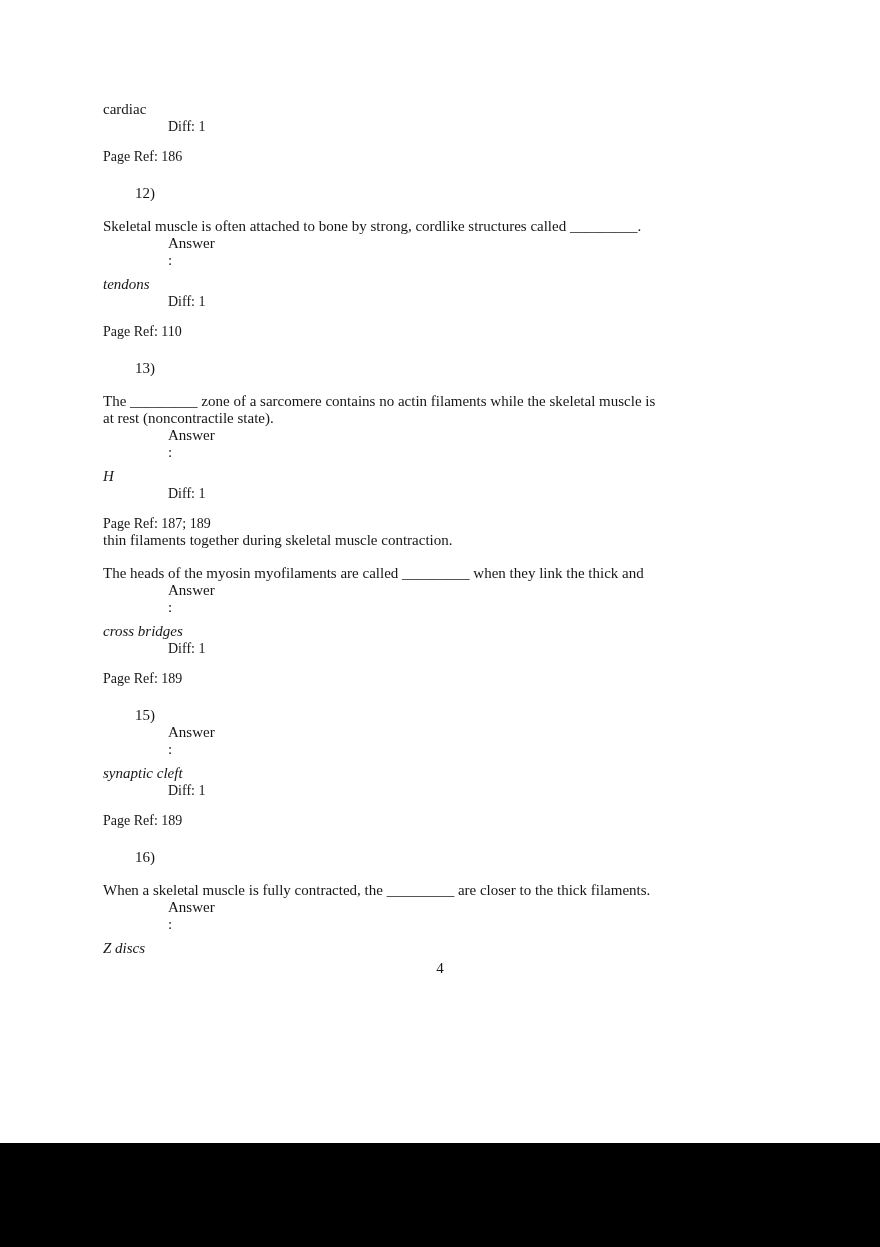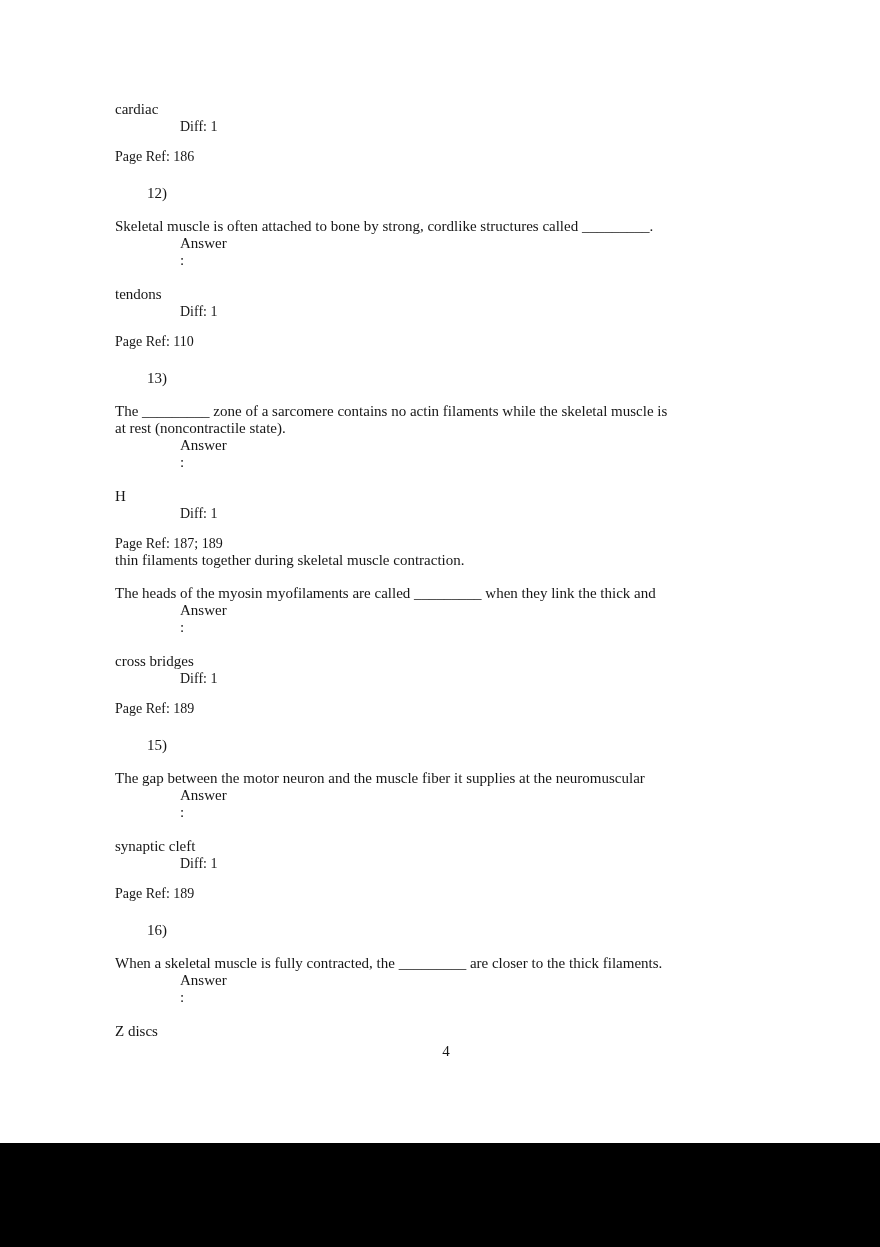--- a/index.html
+++ b/index.html
@@ -5,30 +5,30 @@
   html, body { margin: 0; padding: 0; }
   body {
     width: 880px;
     height: 1247px;
     background: #ffffff;
     position: relative;
     overflow: hidden;
     font-family: "Liberation Serif", "DejaVu Serif", serif;
     color: #161616;
   }
-  .doc { padding-top: 101px; padding-left: 12px; }
+  .doc { padding-top: 101px; }
   .line { line-height: 17px; font-size: 15px; white-space: pre; }
   .ml-body { margin-left: 103px; }
   .ml-num  { margin-left: 135px; }
   .ml-ind  { margin-left: 168px; }
   .italic  { font-size: 14px; }
   .gap-pageref { margin-top: 13px; }
   .gap-qnum    { margin-top: 20px; }
   .gap-qtext   { margin-top: 16px; }
-  .gap-answer  { margin-top: 17px; }
+  .gap-answer  { margin-top: 7px; font-style: italic; }
   .page-num { text-align: center; margin-top: 3px; }
   .bottom-bar {
     position: absolute;
     top: 1143px;
     left: 0;
     width: 880px;
     height: 104px;
     background: #000000;
   }
 </style>
@@ -60,21 +60,20 @@
 
   <div class="line ml-body">thin filaments together during skeletal muscle contraction.</div>
   <div class="line ml-body gap-qtext">The heads of the myosin myofilaments are called _________ when they link the thick and</div>
   <div class="line ml-ind">Answer</div>
   <div class="line ml-ind">:</div>
   <div class="line ml-body gap-answer">cross bridges</div>
   <div class="line ml-ind italic">Diff: 1</div>
   <div class="line ml-body italic gap-pageref">Page Ref: 189</div>
 
   <div class="line ml-num gap-qnum">15)</div>
-  <div class="line ml-body gap-qtext">The gap between the motor neuron and the muscle fiber it supplies at the neuromuscular</div>
   <div class="line ml-ind">Answer</div>
   <div class="line ml-ind">:</div>
   <div class="line ml-body gap-answer">synaptic cleft</div>
   <div class="line ml-ind italic">Diff: 1</div>
   <div class="line ml-body italic gap-pageref">Page Ref: 189</div>
 
   <div class="line ml-num gap-qnum">16)</div>
   <div class="line ml-body gap-qtext">When a skeletal muscle is fully contracted, the _________ are closer to the thick filaments.</div>
   <div class="line ml-ind">Answer</div>
   <div class="line ml-ind">:</div>

